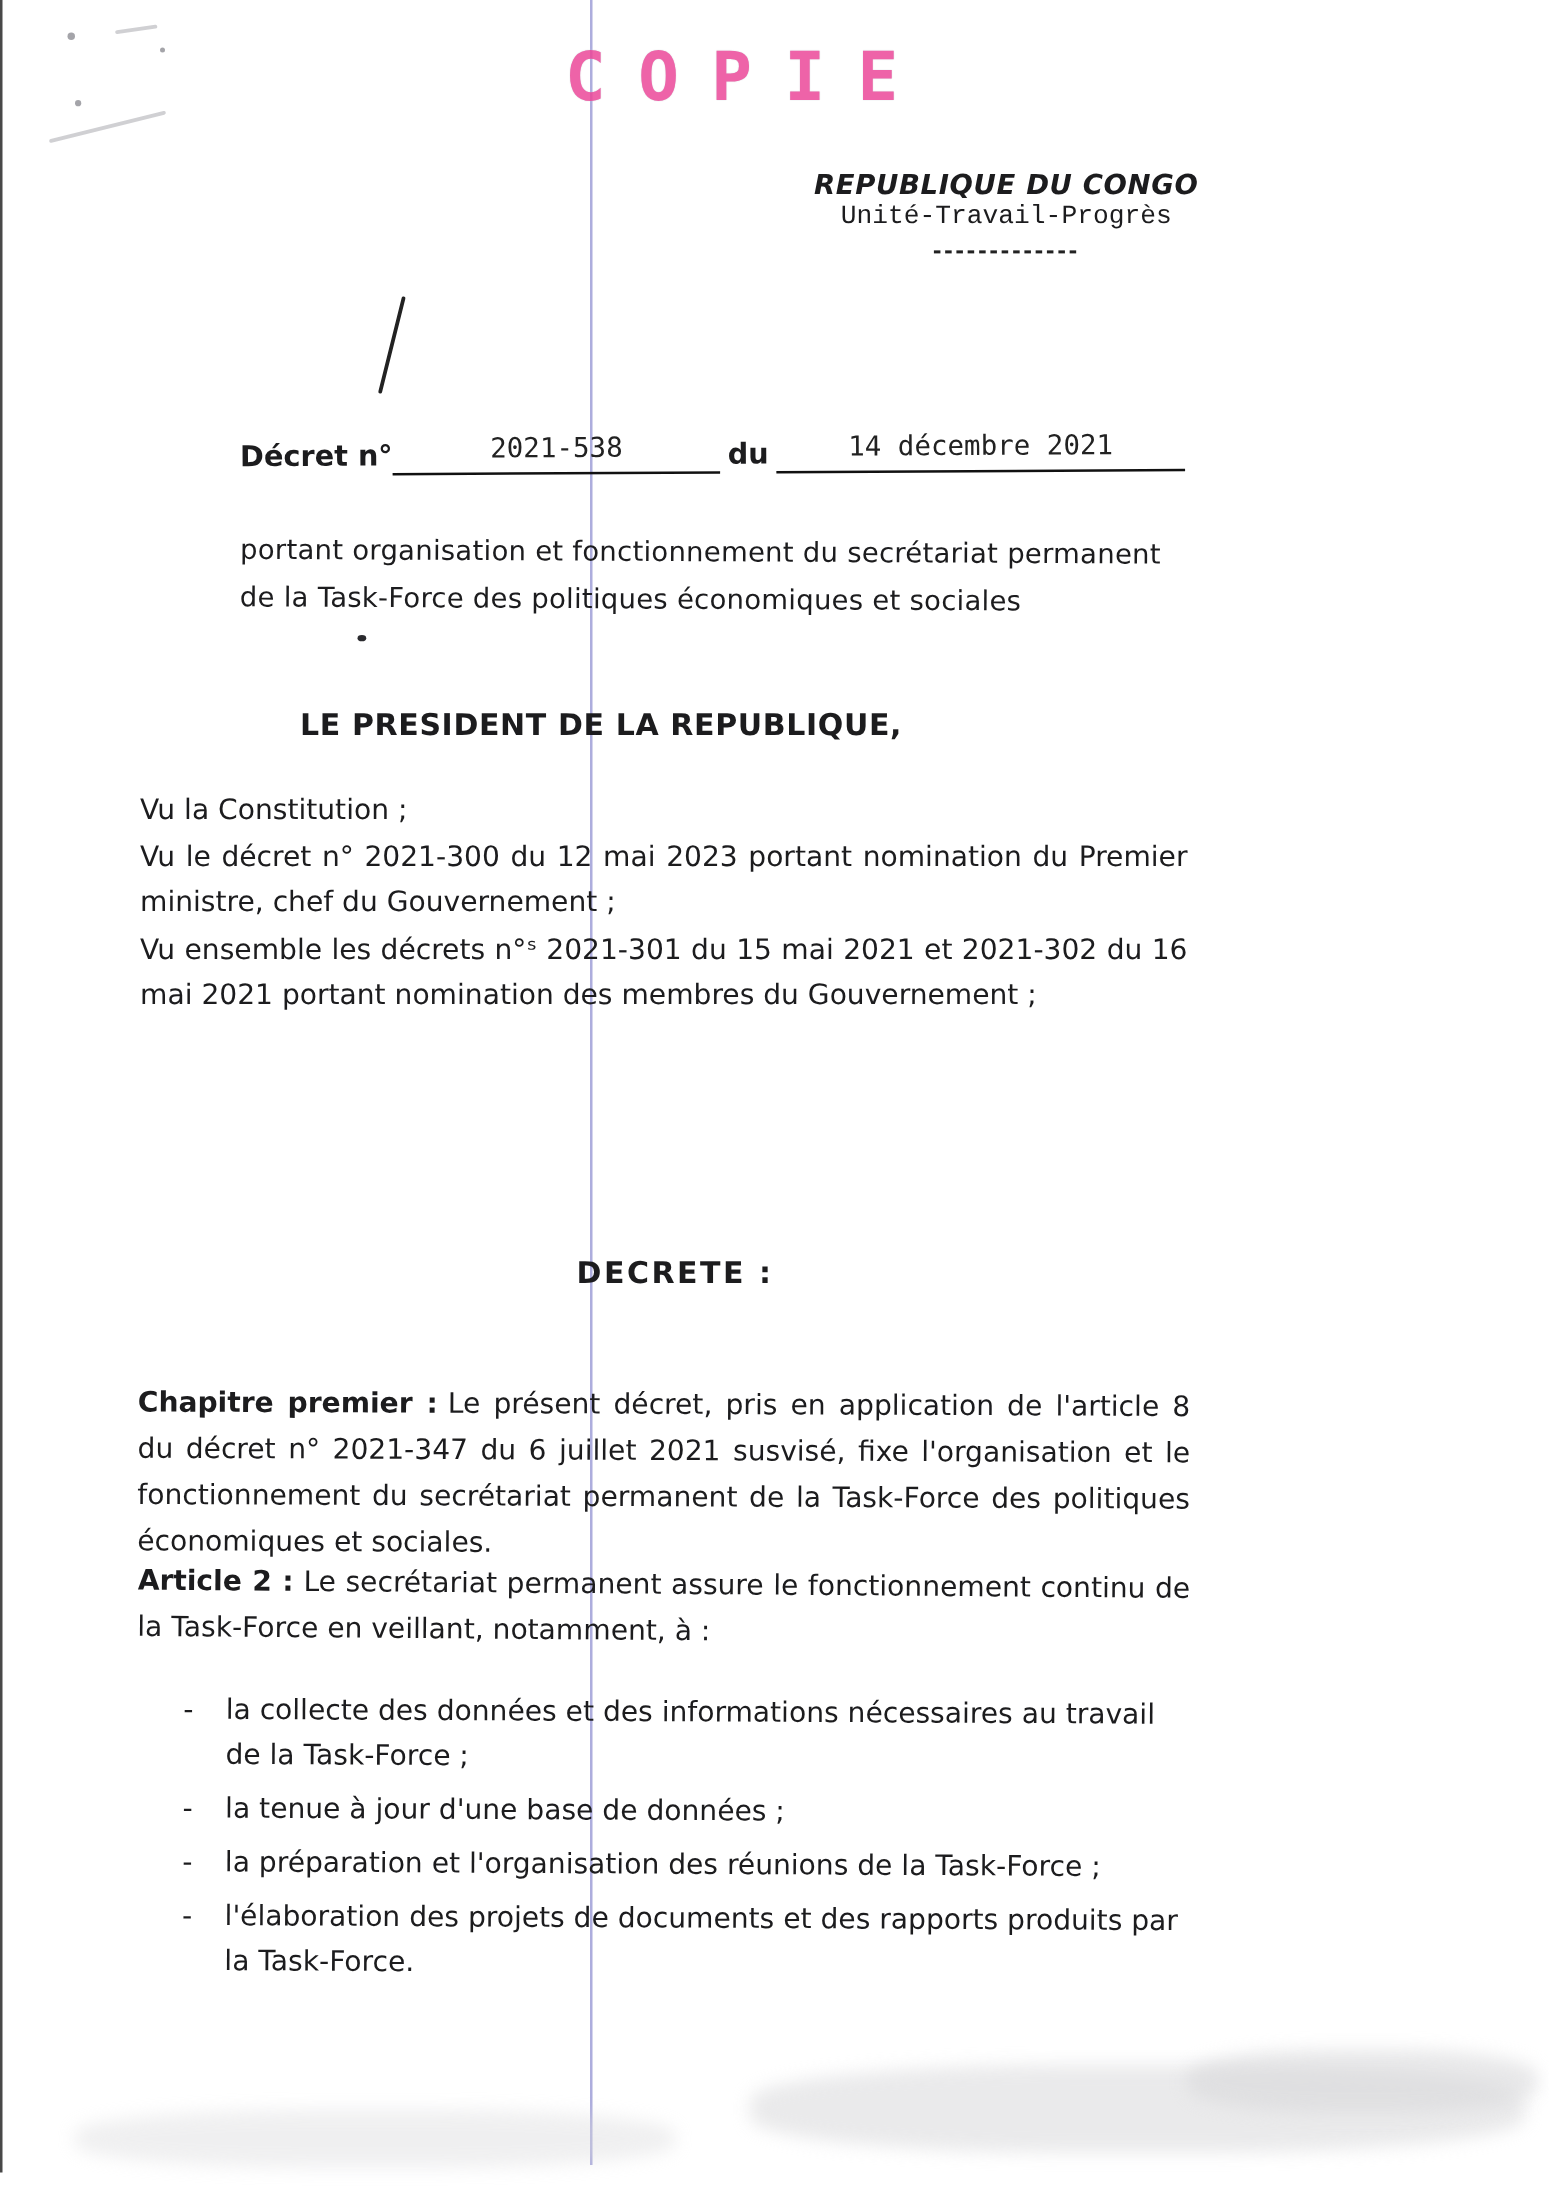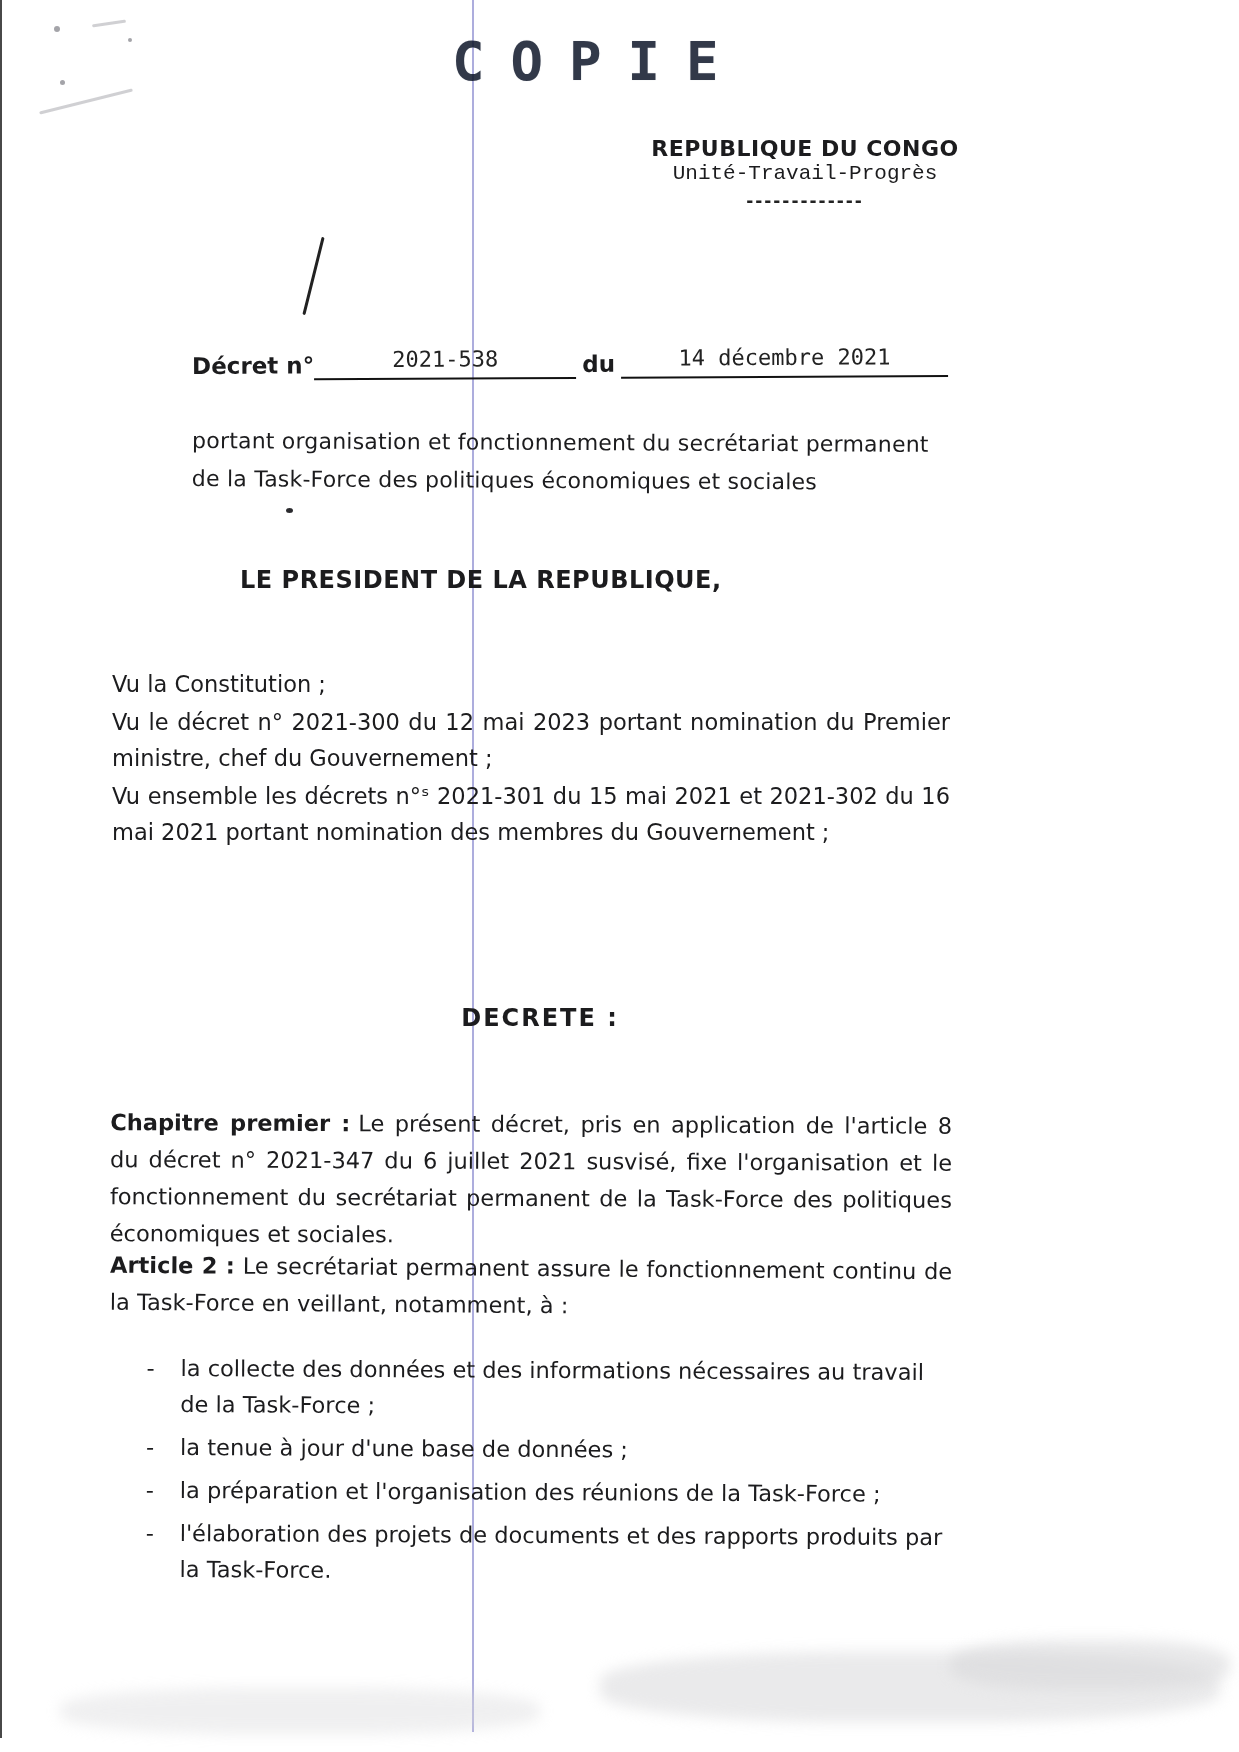--- a/index.html
+++ b/index.html
@@ -15,28 +15,28 @@
   .left-edge{position:absolute;left:0;top:0;width:2px;height:1738px;background:#1a1a1a;opacity:.8;}
   .vline{position:absolute;left:472px;top:0;width:2px;height:1732px;background:rgba(118,118,198,.6);}
   .pen-dot{position:absolute;background:#5a5a63;border-radius:50%;opacity:.55;}
   .pen-stroke{position:absolute;background:#8a8a92;opacity:.4;border-radius:2px;}
   .smudge{position:absolute;background:#d9d9db;filter:blur(7px);opacity:.55;border-radius:40%;}
   
   .stamp{
     position:absolute;left:452px;top:30px;
     font-family:"DejaVu Sans Mono",monospace;
     font-size:54px;font-weight:bold;letter-spacing:26px;
-    color:#0f172a;opacity:.85;
+    color:#ec4899;opacity:.85;
     text-shadow:0 0 1px #c4c8cd;
   }
   
   .hdr-left{position:absolute;left:130px;top:128px;width:400px;text-align:center;}
   .hdr-left .l1{font-size:23px;font-weight:bold;letter-spacing:1px;}
   .hdr-right{position:absolute;left:635px;top:136px;width:340px;text-align:center;}
-  .hdr-right .l1{font-size:22px;font-weight:bold;letter-spacing:.5px;}
+  .hdr-right .l1{font-size:22px;font-weight:bold;letter-spacing:.5px;font-style:italic;}
   .hdr-right .l2{font-size:21px;margin-top:1px;font-family:Liberation Mono, monospace;}
   .dashes{font-size:17px;font-weight:bold;letter-spacing:2px;color:#222;margin-top:6px;white-space:nowrap;}
   .hdr-left .sub{font-size:23px;font-weight:bold;margin-top:12px;letter-spacing:.5px;}
   .hdr-left .sub2{font-size:23px;font-weight:bold;margin-top:4px;letter-spacing:.5px;}
   .slash-mark{position:absolute;left:312px;top:236px;width:3px;height:80px;background:#222;transform:rotate(14deg);border-radius:2px;}
   
   .decree-line{
     position:absolute;left:192px;top:346px;width:756px;
     display:flex;align-items:flex-end;
     font-size:23px;font-weight:bold;
@@ -57,21 +57,21 @@
     position:absolute;left:192px;top:424px;width:745px;
     font-size:22px;line-height:38px;letter-spacing:.2px;
     transform:rotate(.3deg);
   }
   .subject-dot{position:absolute;left:286px;top:508px;width:7px;height:5px;background:#2a2a2e;border-radius:50%;}
   
   .salutation{position:absolute;left:240px;top:566px;width:600px;text-align:left;font-size:24px;font-weight:bold;letter-spacing:.5px;}
   .decrete{position:absolute;left:340px;top:1004px;width:400px;text-align:center;font-size:24px;font-weight:bold;letter-spacing:2px;}
   .chapter{position:absolute;left:240px;top:1054px;width:600px;text-align:center;font-size:23px;font-weight:bold;}
   
-  .visas{position:absolute;left:112px;top:630px;width:838px;font-size:22.5px;line-height:36.5px;text-align:justify;margin-top:36px;}
+  .visas{position:absolute;left:112px;top:630px;width:838px;font-size:22.5px;line-height:36.5px;text-align:justify;}
   .visas p{margin:0;}
   .visas p + p{margin-top:1px;}
   .article{position:absolute;width:842px;font-size:22.5px;line-height:37px;text-align:justify;}
   .article .albl{font-weight:bold;margin-right:8px;}
   .art-1{left:110px;top:1106px;transform:rotate(.25deg);}
   .art-2{left:110px;top:1250px;transform:rotate(.45deg);}
   
   .bullets{position:absolute;left:146px;top:1352px;width:800px;font-size:22.5px;line-height:36px;transform:rotate(.3deg);}
   .bullet{display:flex;margin-bottom:7px;}
   .bullet .dash{width:34px;flex:0 0 34px;}

